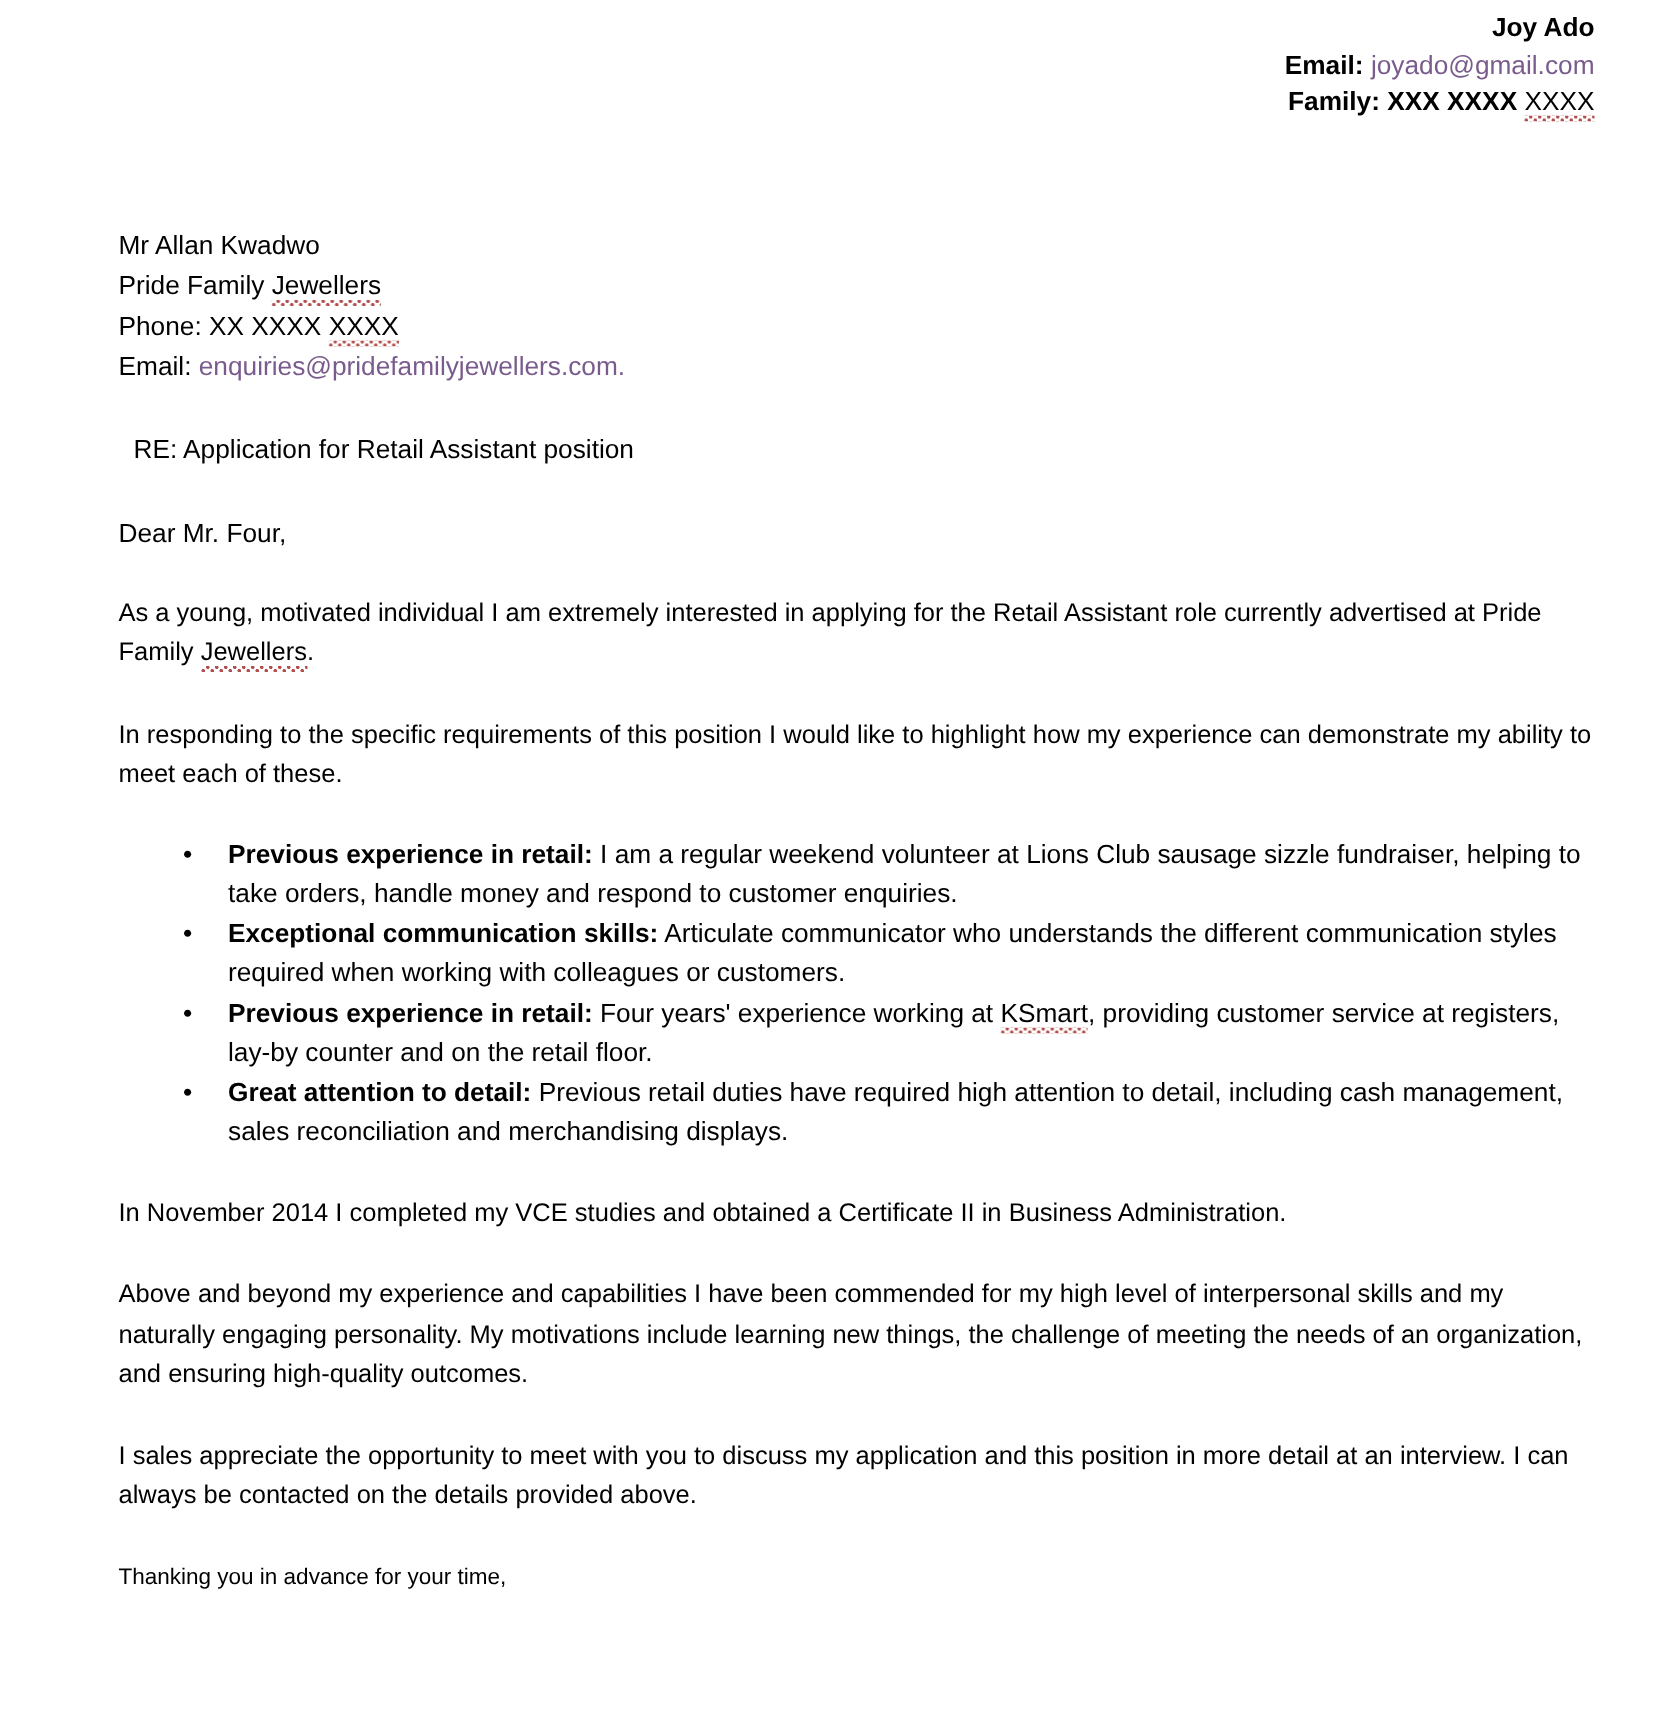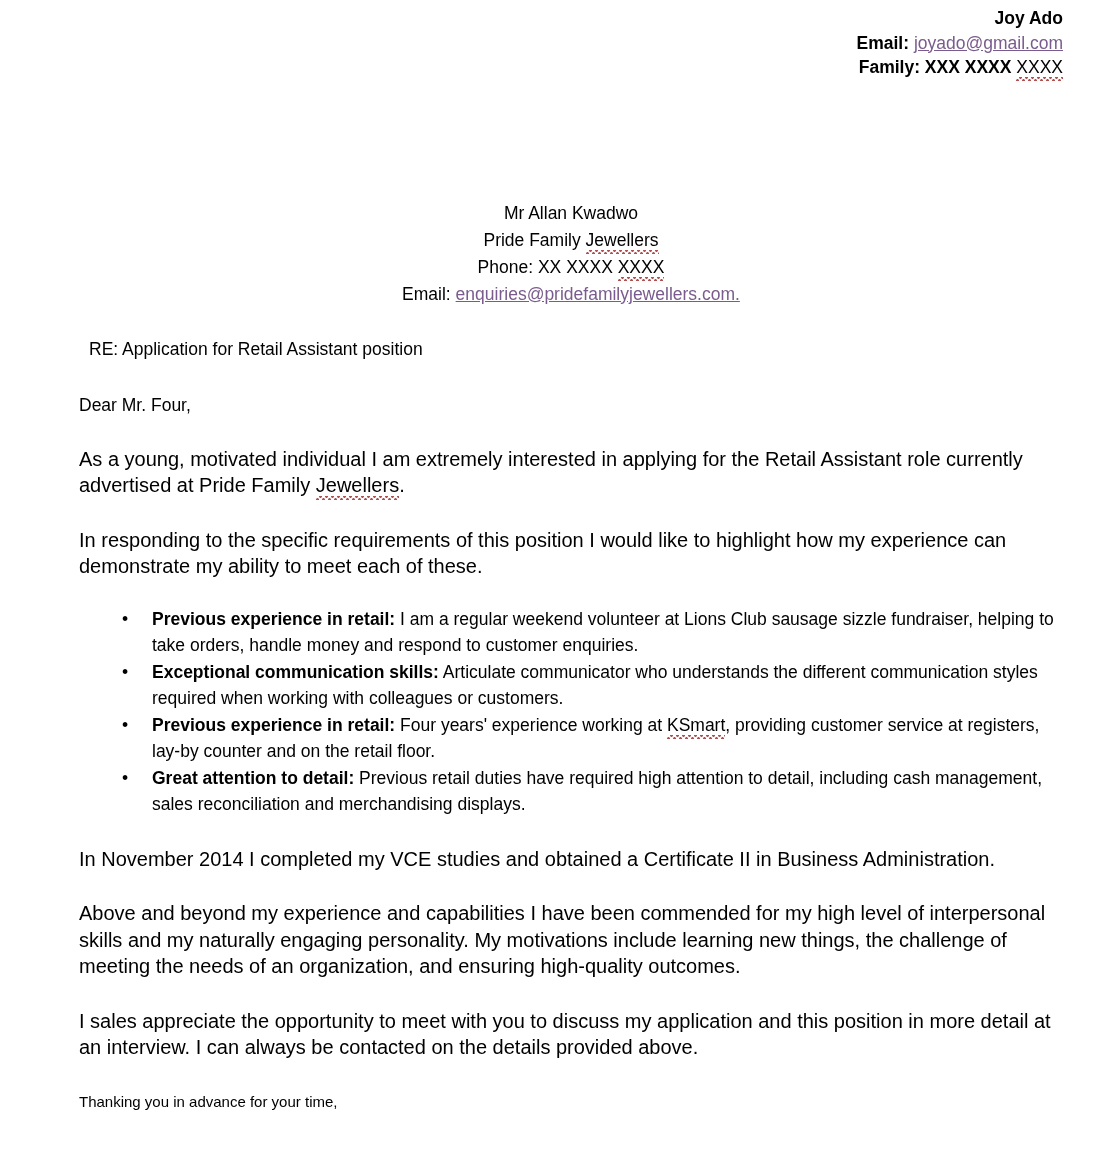--- a/index.html
+++ b/index.html
@@ -38,21 +38,20 @@
     font-weight: bold;
     font-size: 17.5px;
   }
   .sender .label {
     font-weight: bold;
   }
 
   
   .link {
     color: #7a5b8d;
-    text-decoration: underline;
   }
 
   
   .sp {
     position: relative;
     white-space: nowrap;
   }
   .sp::after {
     content: "";
     position: absolute;
@@ -63,24 +62,23 @@
     background-image:
       radial-gradient(circle at 1.5px 3.2px, #b1504f 1.05px, rgba(0,0,0,0) 1.35px),
       radial-gradient(circle at 4.5px 0.8px, #b1504f 1.05px, rgba(0,0,0,0) 1.35px);
     background-size: 6px 4px;
     background-repeat: repeat-x;
     pointer-events: none;
   }
 
   
   .recipient {
-    margin-top: 120px;
+    margin-top: 70px;
     font-size: 17.5px;
     line-height: 27px;
-    text-align: center;
   }
 
   
   .date-line {
     margin-top: 27px;
     text-align: right;
     font-size: 17.5px;
     line-height: 26px;
   }
 
@@ -95,21 +93,21 @@
 
   
   .salutation {
     margin-top: 30px;
     font-size: 17.5px;
     line-height: 26px;
   }
   p.body {
     margin: 0;
     padding-top: 28px;
-    font-size: 20px;
+    font-size: 17px;
     line-height: 26.5px;
   }
 
   
   ul.points {
     margin: 0;
     padding: 0;
     padding-top: 26px;
     list-style: none;
   }

